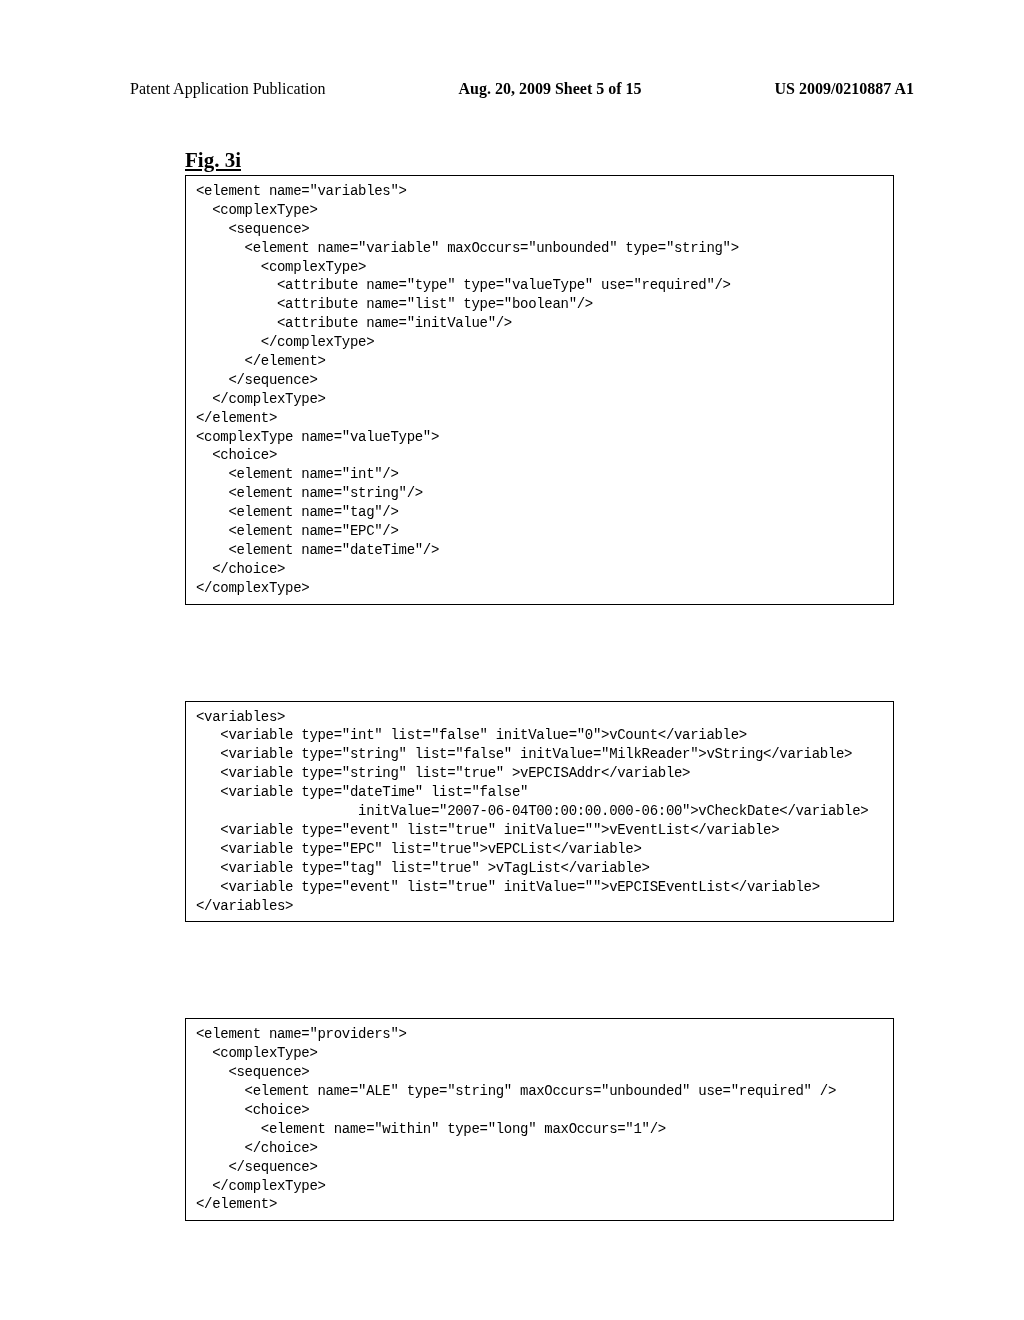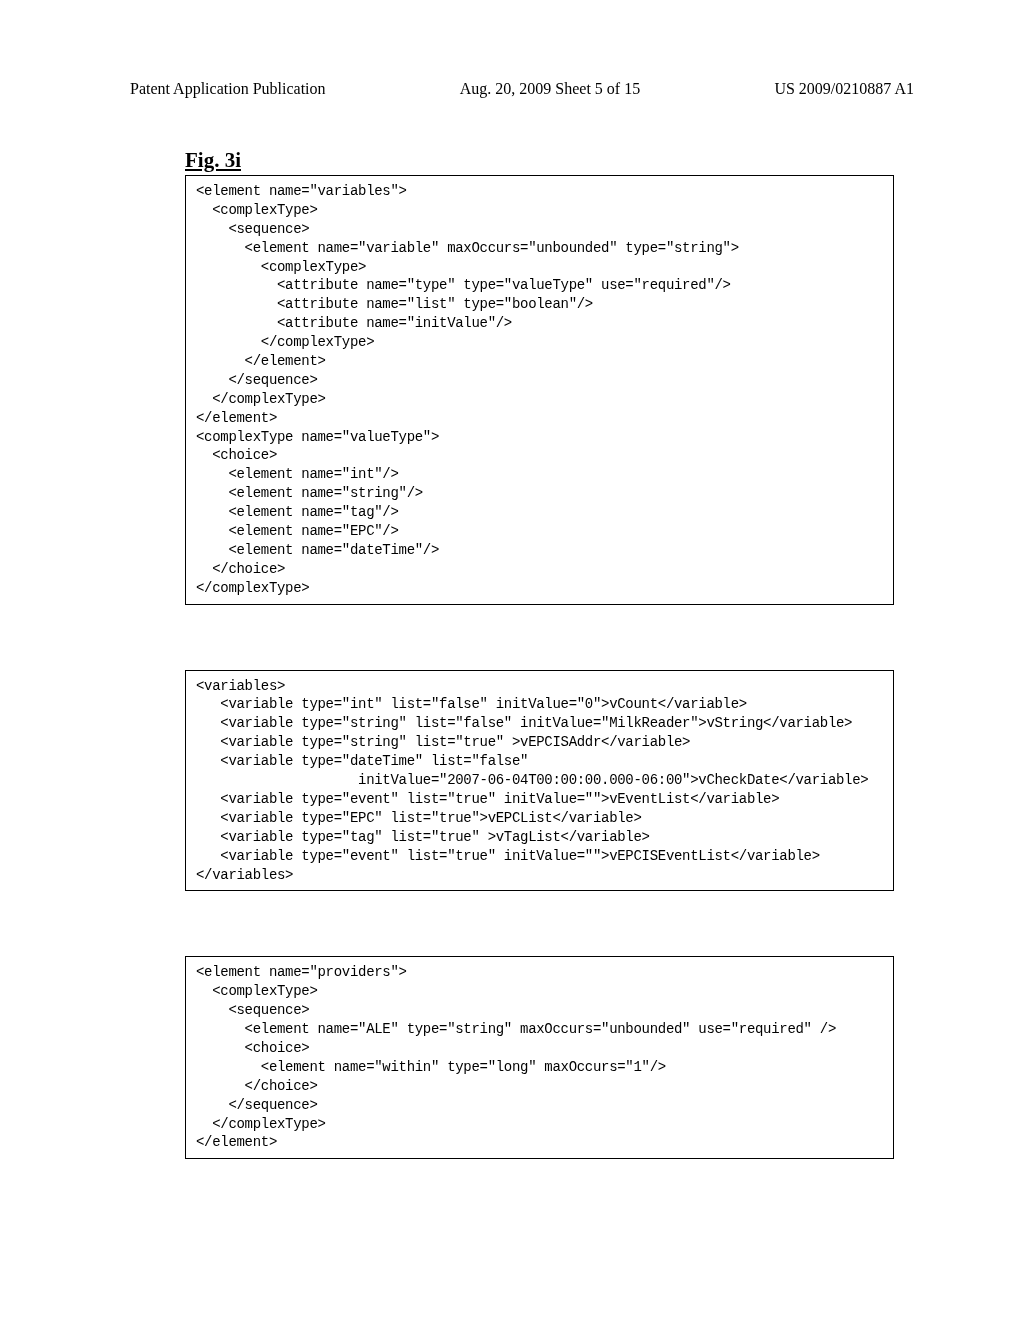--- a/index.html
+++ b/index.html
@@ -21,27 +21,27 @@
       display: flex;
       justify-content: space-between;
       font-size: 16px;
       margin-bottom: 50px;
       gap: 48px;
     }
     .header-left {
       font-weight: normal;
     }
     .header-center {
-      font-weight: normal;
+      font-weight: bold;
     }
     .header-right {
-      font-weight: normal;
+      font-weight: bold;
     }
     .figure-block {
-      margin-bottom: 65px;
+      margin-bottom: 96px;
     }
     .figure-title {
       font-size: 21px;
       font-weight: bold;
       margin-bottom: 2px;
       text-decoration: underline;
       margin-left: 55px;
     }
     .code-box {
       border: 1.5px solid #000;

